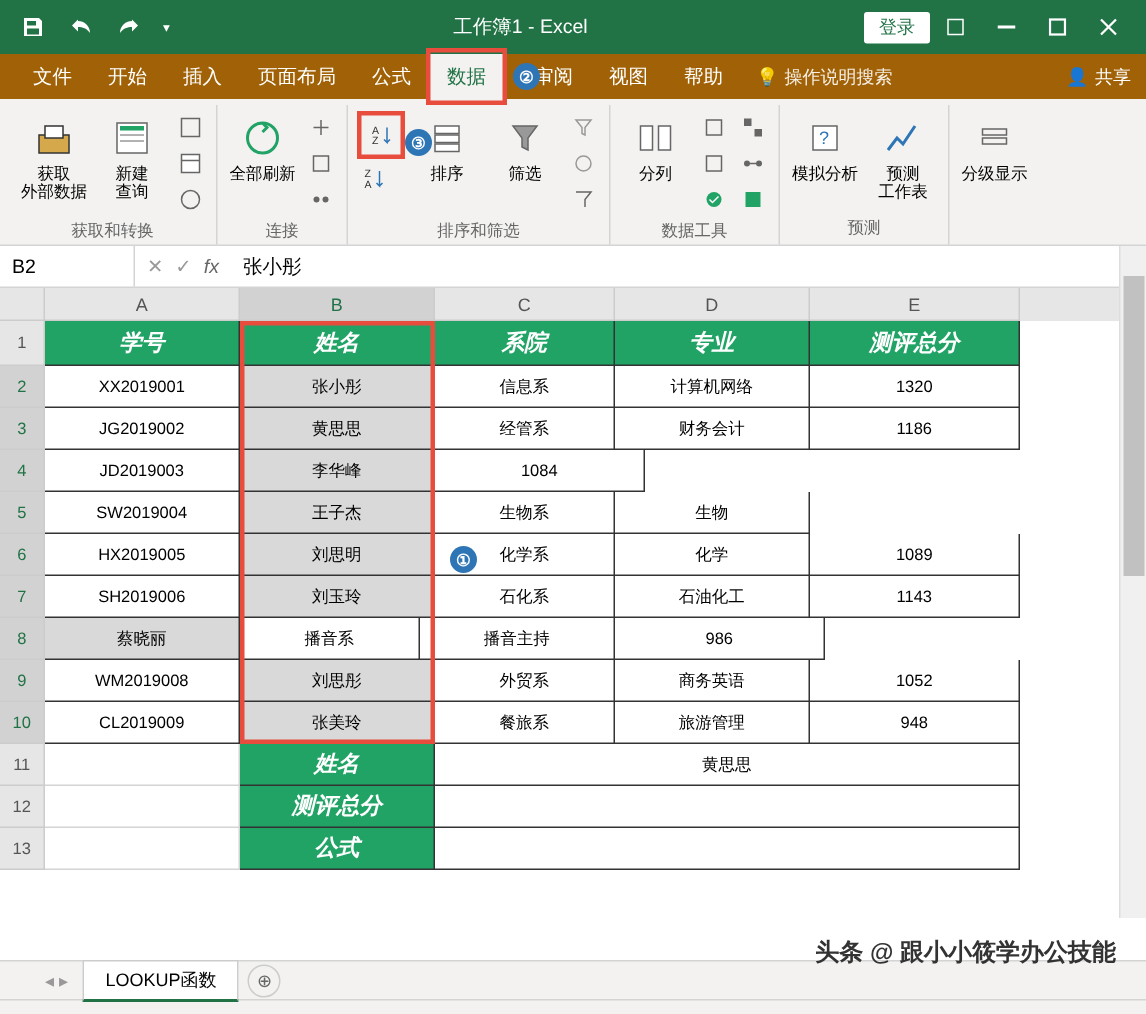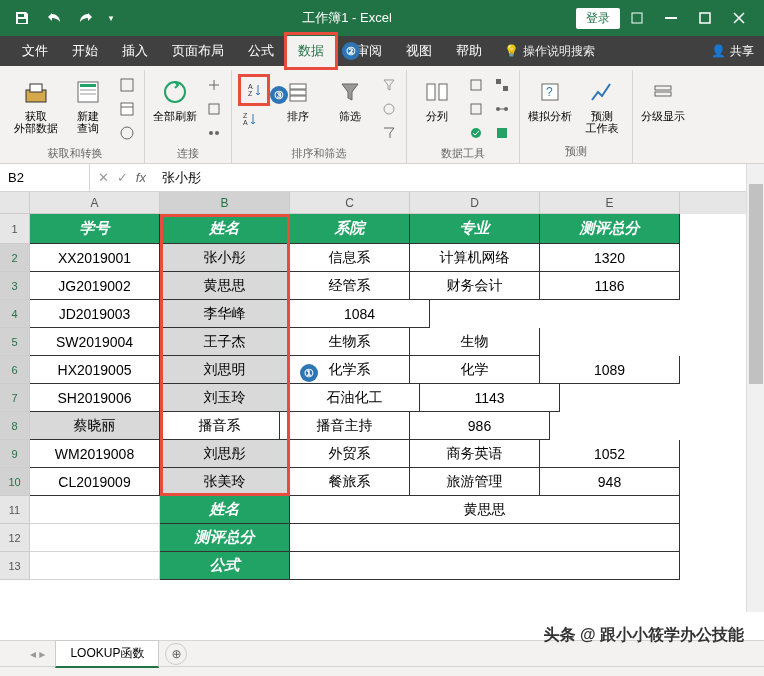--- a/index.html
+++ b/index.html
@@ -7,21 +7,21 @@
 
 .titlebar { background: #217346; height: 36px; display: flex; align-items: center; color: #fff; padding: 0 8px; }
 .qat { display: flex; gap: 4px; align-items: center; }
 .qat-btn { width: 28px; height: 28px; display: flex; align-items: center; justify-content: center; cursor: pointer; }
 .qat-btn svg { fill: #fff; }
 .title-center { flex: 1; text-align: center; font-size: 13px; }
 .title-right { display: flex; gap: 0; align-items: center; }
 .login-btn { background: #fff; color: #217346; padding: 2px 10px; font-size: 12px; border-radius: 2px; }
 .win-btn { width: 34px; height: 28px; display: flex; align-items: center; justify-content: center; cursor: pointer; }
 
-.tabs { background: #404040; height: 30px; display: flex; align-items: center; color: #fff; font-size: 13px; padding: 0 10px; }
+.tabs { background: #a16207; height: 30px; display: flex; align-items: center; color: #fff; font-size: 13px; padding: 0 10px; }
 .tab { padding: 0 12px; height: 100%; display: flex; align-items: center; cursor: pointer; position: relative; }
 .tab.active { background: #f3f2f1; color: #217346; }
 .tab-highlight { border: 3px solid #e74c3c; position: absolute; top: -4px; left: -2px; right: -2px; bottom: -4px; pointer-events: none; }
 .annot { position: absolute; width: 18px; height: 18px; border-radius: 50%; background: #2e75b6; color: #fff; font-size: 11px; display: flex; align-items: center; justify-content: center; font-weight: bold; z-index: 100; }
 .tell-me { display: flex; align-items: center; gap: 4px; margin-left: 10px; font-size: 12px; opacity: 0.9; }
 .share-btn { margin-left: auto; display: flex; align-items: center; gap: 4px; font-size: 12px; }
 
 .ribbon { background: #f3f2f1; height: 98px; border-bottom: 1px solid #d4d4d4; display: flex; padding: 4px 6px 0 6px; }
 .ribbon-group { display: flex; flex-direction: column; align-items: center; padding: 0 6px; border-right: 1px solid #d4d4d4; }
 .ribbon-group:last-child { border-right: none; }
@@ -41,21 +41,21 @@
 .formula-input { flex: 1; padding: 0 8px; }
 
 .sheet-area { position: relative; height: 448px; overflow: hidden; background: #fff; }
 .col-headers { display: flex; height: 22px; background: #e6e6e6; font-size: 12px; }
 .corner { width: 30px; border-right: 1px solid #ccc; border-bottom: 1px solid #ccc; background: #e6e6e6; }
 .col-h { border-right: 1px solid #ccc; border-bottom: 1px solid #ccc; display: flex; align-items: center; justify-content: center; color: #555; }
 .col-h.sel { background: #d2d2d2; color: #217346; }
 .row { display: flex; height: 28px; }
 .row-h { width: 30px; background: #e6e6e6; border-right: 1px solid #ccc; border-bottom: 1px solid #ccc; display: flex; align-items: center; justify-content: center; font-size: 11px; color: #555; }
 .row-h.sel { background: #d2d2d2; color: #217346; }
-.cell { border-right: 1px solid #333; border-bottom: 1px solid #333; display: flex; align-items: center; justify-content: center; font-size: 14px; background: #fff; }
+.cell { border-right: 1px solid #333; border-bottom: 1px solid #333; display: flex; align-items: center; justify-content: center; font-size: 11px; background: #fff; }
 .cell.hdr { background: #21a366; color: #fff; font-weight: bold; font-style: italic; font-size: 15px; }
 .cell.selcol { background: #d9d9d9; }
 .cell.thin { border-right: 1px solid #d4d4d4; border-bottom: 1px solid #d4d4d4; }
 .cw-A { width: 130px; } .cw-B { width: 130px; } .cw-C { width: 120px; } .cw-D { width: 130px; } .cw-E { width: 140px; }
 .sel-border { position: absolute; border: 3px solid #e74c3c; pointer-events: none; z-index: 50; }
 
 .sheet-tabs { height: 26px; background: #f3f2f1; border-top: 1px solid #d4d4d4; display: flex; align-items: center; font-size: 12px; padding-left: 30px; }
 .sheet-nav { display: flex; gap: 4px; color: #999; margin-right: 10px; }
 .sheet-tab { background: #fff; padding: 4px 14px; border: 1px solid #ccc; border-bottom: 2px solid #217346; }
 .add-sheet { width: 22px; height: 22px; display: flex; align-items: center; justify-content: center; margin-left: 6px; color: #666; border: 1px solid #ccc; border-radius: 50%; }
@@ -436,20 +436,21 @@
         <div class="cell cw-A">HX2019005</div>
         <div class="cell cw-B selcol">刘思明</div>
         <div class="cell cw-C">化学系</div>
         <div class="cell cw-D">化学</div>
         <div class="cell cw-E">1089</div>
       </div>
       <div class="row">
         <div class="row-h sel">7</div>
         <div class="cell cw-A">SH2019006</div>
         <div class="cell cw-B selcol">刘玉玲</div>
+        <div class="cell cw-C">石化系</div>
         <div class="cell cw-D">石油化工</div>
         <div class="cell cw-E">1143</div>
       </div>
       <div class="row">
         <div class="row-h sel">8</div>
         <div class="cell cw-B selcol">蔡晓丽</div>
         <div class="cell cw-C">播音系</div>
         <div class="cell cw-D">播音主持</div>
         <div class="cell cw-E">986</div>
       </div>

